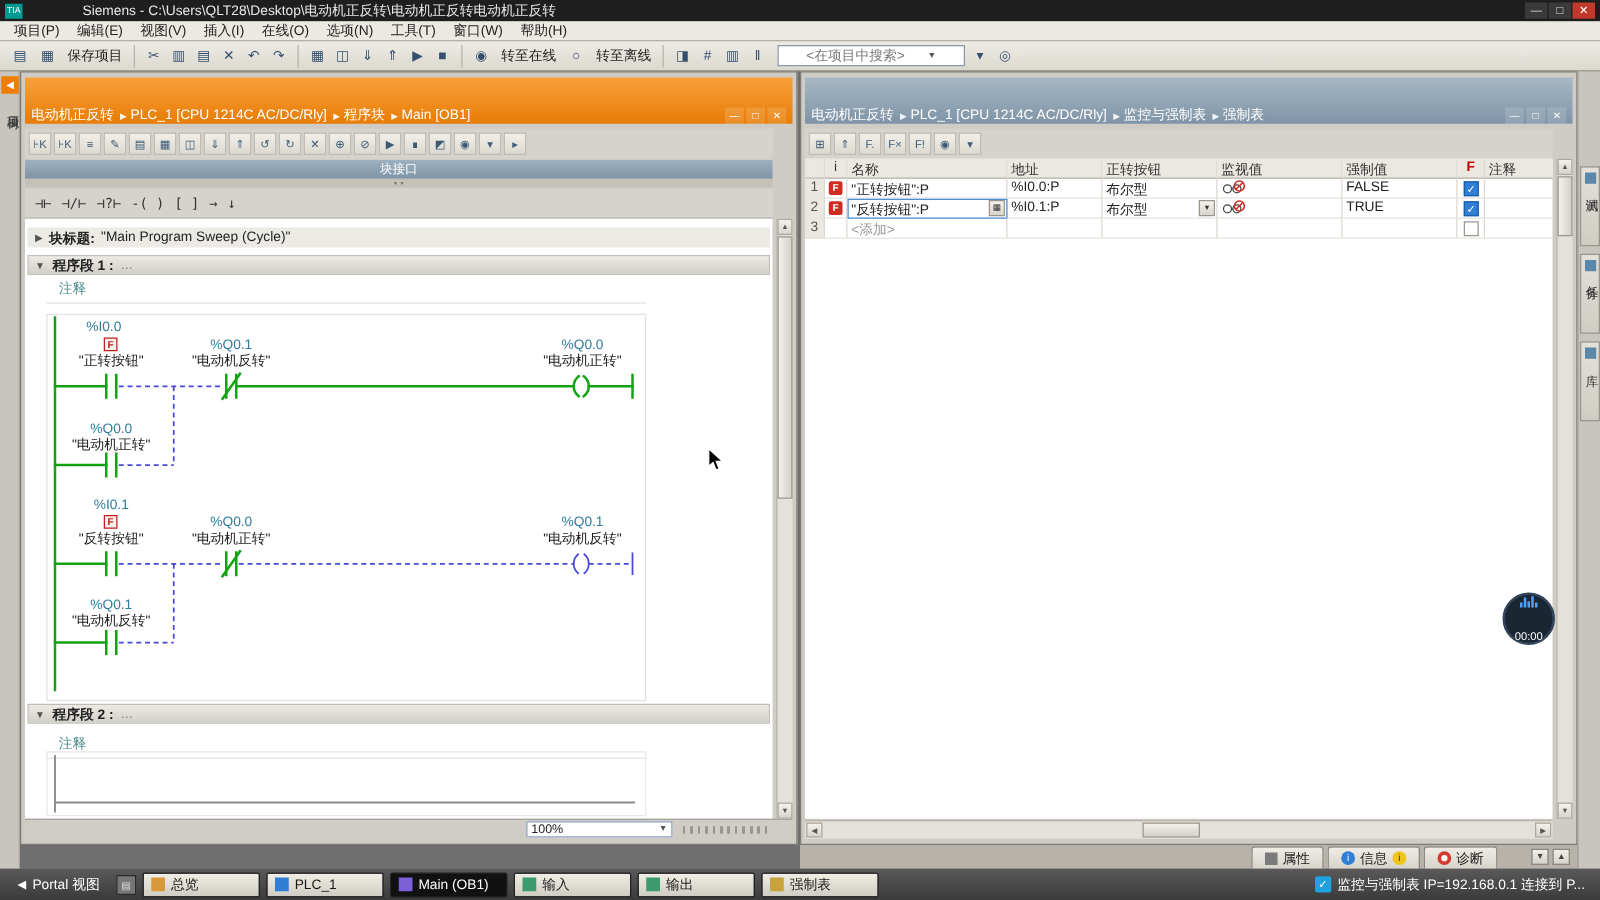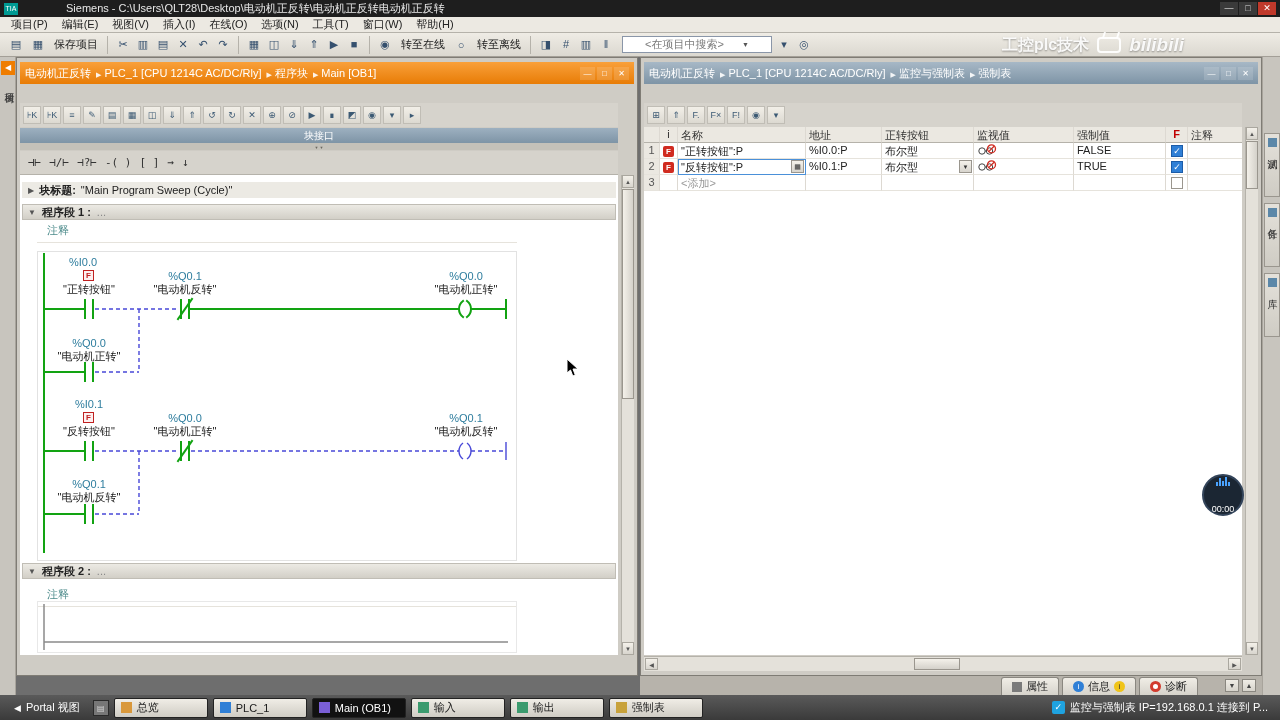--- a/index.html
+++ b/index.html
@@ -49,21 +49,21 @@
   .vlabel {writing-mode:vertical-rl;font-size:10px;color:#3c3c3c;position:absolute;left:2px;top:28px;}
   .right-strip {position:absolute;left:1262px;top:57px;width:18px;height:638px;background:#c8c5be;border-left:1px solid #a8a49c;}
   .vtab {position:absolute;left:1px;width:16px;height:64px;background:linear-gradient(#e4e1da,#cfccc4);border:1px solid #9a968e;display:flex;flex-direction:column;align-items:center;gap:4px;padding-top:4px;}
   .vtab .sq {width:9px;height:9px;background:#5b87a8;flex:0 0 auto;}
   .vtab .vtxt {writing-mode:vertical-rl;font-size:10px;color:#333;}
 
   
   .panel {position:absolute;top:57px;width:622px;height:619px;background:#cfccc5;border:1px solid #7f7c75;}
   #left-panel {left:16px;}
   #right-panel {left:640px;}
-  .panel-hdr {position:absolute;left:3px;right:3px;top:4px;height:22px;display:flex;align-items:center;padding:0 5px;color:#fff;}
+  .panel-hdr {position:absolute;left:3px;right:3px;top:4px;height:37px;display:flex;align-items:flex-end;padding:0 5px;color:#fff;}
   .hdr-orange {background:linear-gradient(#f9a03a,#e87c06);}
   .hdr-gray {background:linear-gradient(#a7b8c6,#7e94a6);}
   .crumbs {display:flex;align-items:center;overflow:hidden;white-space:nowrap;}
   .crumb {margin-right:3px;}
   .crumb:not(:last-child)::after {content:"▶";font-size:7px;margin-left:5px;opacity:.9;}
   .hdr-btns {margin-left:auto;display:flex;gap:2px;}
   .hdr-btn {width:15px;height:13px;font-size:8px;line-height:13px;text-align:center;color:#fff;background:rgba(255,255,255,.14);}
 
   .panel-toolbar {position:absolute;left:3px;top:45px;right:19px;height:24px;background:#d6d3cc;display:flex;align-items:center;gap:2px;padding:0 3px;overflow:hidden;}
   .ed-icon {min-width:18px;height:18px;font-size:9px;color:#3c5a74;display:inline-flex;align-items:center;justify-content:center;background:linear-gradient(#f2efe8,#dcd9d1);border:1px solid #c0bdb5;}
@@ -353,20 +353,27 @@
         </svg>
       </div>
     </div>
 
     <div class="v-scroll">
       <span class="sb-btn sb-up">▲</span>
       <span class="v-thumb" style="top:14px;height:210px;"></span>
       <span class="sb-btn sb-dn">▼</span>
     </div>
 
+    <div class="ed-bottom">
+      <span class="zoom-select">
+        <span>100%</span>
+        <span class="dd-box">▼</span>
+      </span>
+      <span class="scroll-dots"></span>
+    </div>
   </div>
 
   <div id="right-panel" class="panel">
     <div class="panel-hdr hdr-gray">
       <span class="crumbs">
           <span class="crumb">电动机正反转</span>
           <span class="crumb">PLC_1 [CPU 1214C AC/DC/Rly]</span>
           <span class="crumb">监控与强制表</span>
           <span class="crumb">强制表</span>
         </span>
@@ -537,25 +544,20 @@
     <span class="task-btn">
       <span class="task-ico ti-f"></span>
       <span>强制表</span>
     </span>
     <span class="status">
       <span class="status-ico">✓</span>
       <span>监控与强制表 IP=192.168.0.1 连接到 P...</span>
     </span>
   </div>
 
-  <div class="watermark">
-    <span class="wm-text">工控plc技术</span>
-    <span class="wm-tv"></span>
-    <span class="wm-logo">bilibili</span>
-  </div>
 
   <div class="video-fab">
     <span class="eq">
       <span style="height:4px;"></span>
         <span style="height:8px;"></span>
         <span style="height:5px;"></span>
         <span style="height:9px;"></span>
         <span style="height:4px;"></span>
     </span>
     <span class="video-time">00:00</span>

